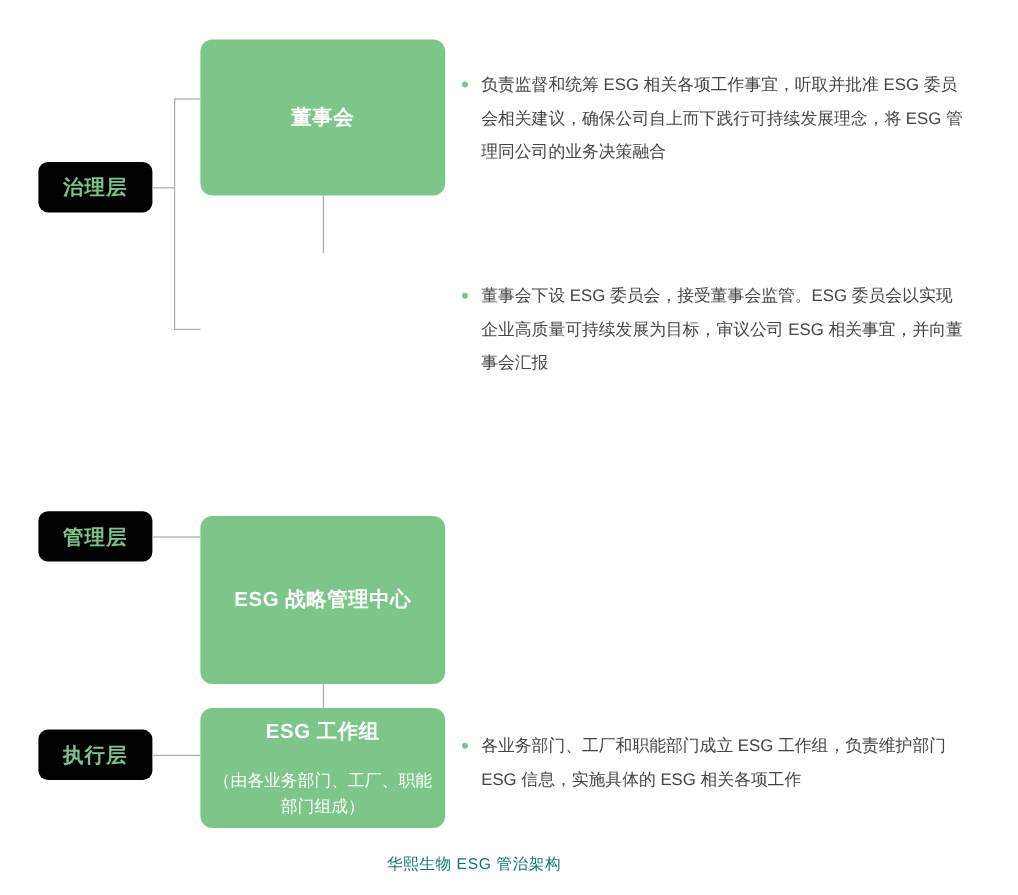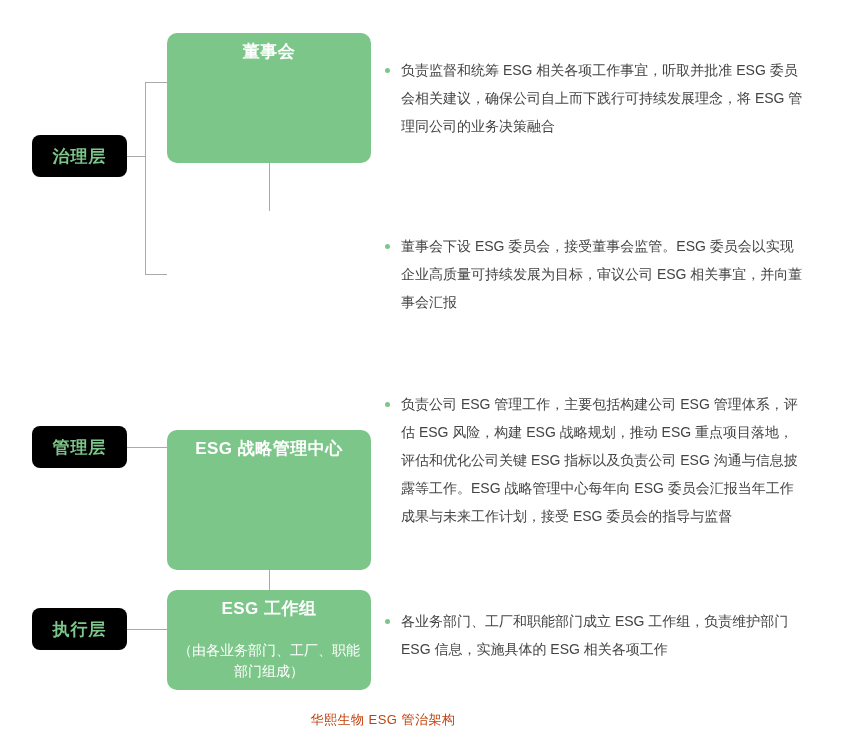--- a/index.html
+++ b/index.html
@@ -41,20 +41,21 @@
   
   .node {
     position: absolute;
     left: 167px;
     width: 204px;
     background: #7dc68a;
     border-radius: 10px;
     display: flex;
     flex-direction: column;
     align-items: center;
+    justify-content: center;
     color: #ffffff;
     text-align: center;
     box-sizing: border-box;
     padding: 6px 10px;
   }
   .node-title {
     font-size: 17px;
     font-weight: bold;
     letter-spacing: 0.5px;
     line-height: 1.5;
@@ -116,26 +117,26 @@
     background: #7dc68a;
   }
   #desc-board     { top: 56px;  }
   #desc-committee { top: 232px; }
   #desc-center    { top: 390px; }
   #desc-workgroup { top: 607px; }
 
   
   #caption {
     position: absolute;
-    left: 0;
+    left: 12px;
     top: 711px;
     width: 766px;
     text-align: center;
     font-size: 13px;
-    color: #c2410c;
+    color: #0f766e;
     letter-spacing: 0.5px;
   }
 </style>
 </head>
 <body>
 
 <div id="diagram">
 
   <div class="layer-label" id="label-governance">
     <span>治理层</span>
@@ -165,18 +166,17 @@
     <div class="node-title">ESG 战略管理中心</div>
   </div>
 
   <div class="node" id="node-workgroup">
     <div class="node-title">ESG 工作组</div>
     <div class="node-sub">（由各业务部门、工厂、职能部门组成）</div>
   </div>
 
   <div class="desc" id="desc-board">负责监督和统筹 ESG 相关各项工作事宜，听取并批准 ESG 委员会相关建议，确保公司自上而下践行可持续发展理念，将 ESG 管理同公司的业务决策融合</div>
   <div class="desc" id="desc-committee">董事会下设 ESG 委员会，接受董事会监管。ESG 委员会以实现企业高质量可持续发展为目标，审议公司 ESG 相关事宜，并向董事会汇报</div>
-  <div class="desc" id="desc-center">负责公司 ESG 管理工作，主要包括构建公司 ESG 管理体系，评估 ESG 风险，构建 ESG 战略规划，推动 ESG 重点项目落地，评估和优化公司关键 ESG 指标以及负责公司 ESG 沟通与信息披露等工作。ESG 战略管理中心每年向 ESG 委员会汇报当年工作成果与未来工作计划，接受 ESG 委员会的指导与监督</div>
   <div class="desc" id="desc-workgroup">各业务部门、工厂和职能部门成立 ESG 工作组，负责维护部门 ESG 信息，实施具体的 ESG 相关各项工作</div>
 
   <div id="caption">华熙生物 ESG 管治架构</div>
 
 </div>
 
 </body></html>

